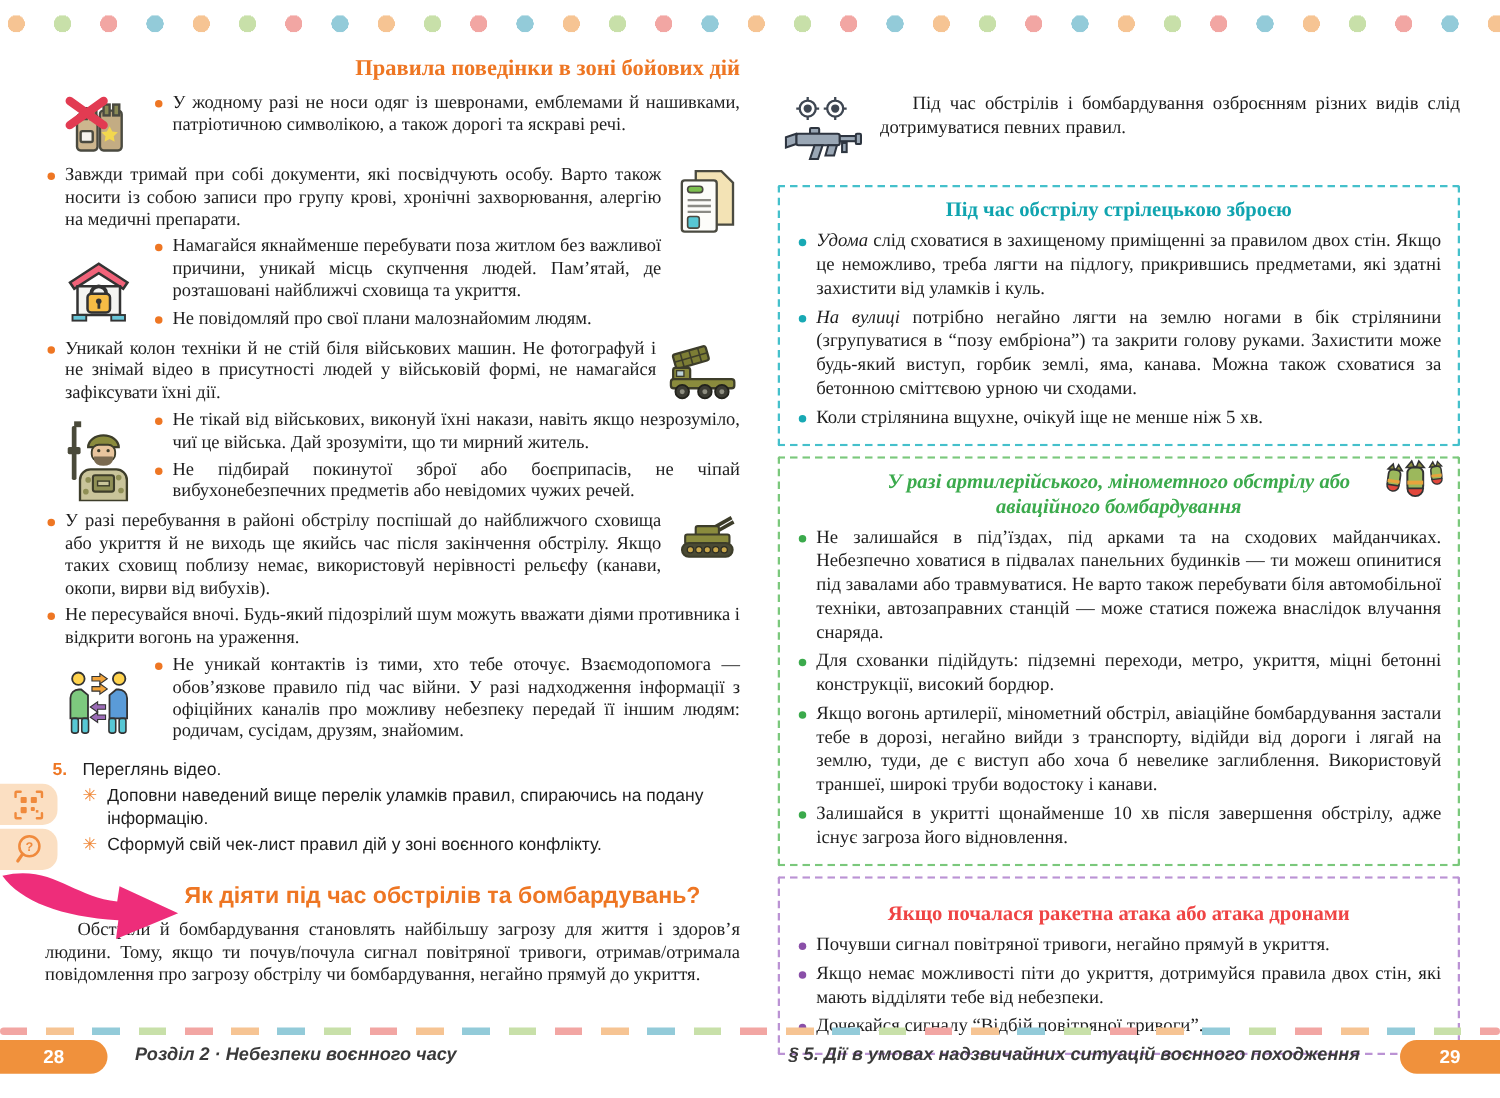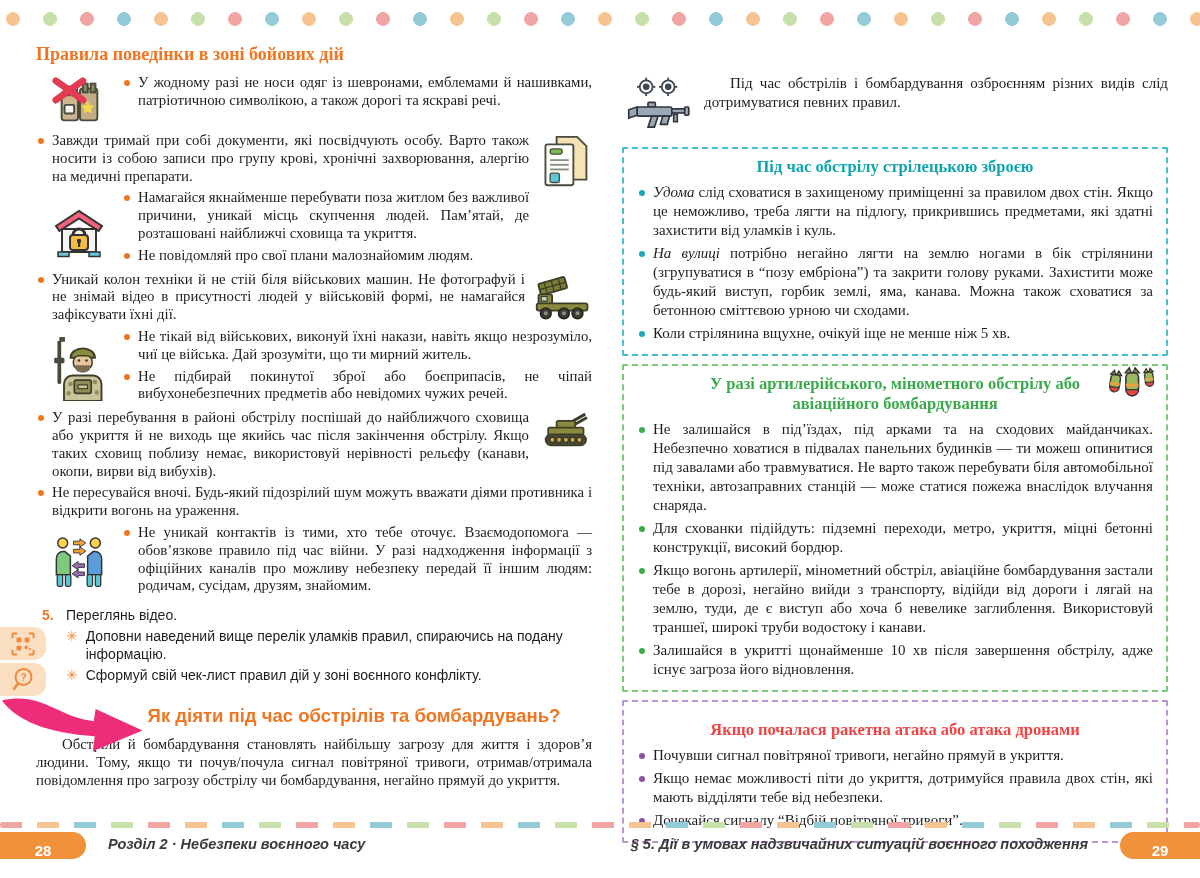--- a/index.html
+++ b/index.html
@@ -22,21 +22,21 @@
     background:repeating-linear-gradient(90deg,
       #f2a6a3 0 22px, transparent 22px 37px,
       #f6c493 37px 59px, transparent 59px 74px,
       #93cbd9 74px 96px, transparent 96px 111px,
       #c8e0a9 111px 133px, transparent 133px 148px);
   }
   
   .page-left  { position:absolute; left:36px;  top:44px; width:556px; }
   .page-right { position:absposition:absolute; position:absolute; left:622px; top:44px; width:546px; }
   h1.title {
-    margin:0 0 9px 0; text-align:left; font-size:18px; font-weight:bold; color:#ee7623;
+    margin:0 0 9px 0; text-align:right; font-size:18px; font-weight:bold; color:#ee7623;
   }
   .rule-row { display:flex; margin-bottom:2px; }
   .rule-icons { width:86px; flex:none; display:flex; flex-direction:column; align-items:center; justify-content:center; }
   .rule-body { flex:1; min-width:0; }
   ul.rules, .box ul { list-style:none; margin:0; padding:0; }
   ul.rules li {
     position:relative; padding-left:16px; margin-bottom:4px;
     font-size:14.8px; line-height:17.8px; text-align:justify;
   }
   ul.rules li::before {
@@ -74,32 +74,32 @@
     position:relative; padding-left:16px; margin-bottom:4px;
     font-size:15px; line-height:19px; text-align:justify;
   }
   .box li::before {
     content:""; position:absolute; left:2px; top:7px; width:6px; height:6px; border-radius:50%;
   }
   .box-teal { border-color:#45c0cb; }
   .box-teal h3 { color:#10a4af; }
   .box-teal li::before { background:#18a9b4; }
   .box-green { border-color:#7bc87c; }
-  .box-green h3 { color:#3baa4c; padding:0 50px; }
+  .box-green h3 { color:#3baa4c; padding:0 50px;font-style:italic; }
   .box-green li::before { background:#3baa4c; }
   .box-purple { border-color:#bb93d4; }
   .box-purple h3 { color:#ef4444;margin-top:12px; }
   .box-purple li::before { background:#8a4fa8; }
   .bombs-pos { position:absolute; top:0px; right:6px; }
   em.lead { font-style:italic; }
   
   .pill {
     position:absolute; top:832px; height:27px; background:#f0913c; color:#fff;
     font-family:"Liberation Sans", sans-serif; font-weight:bold; font-size:15px;
-    display:flex; align-items:flex-end; justify-content:center;
+    display:flex; align-items:center; justify-content:center;
   }
   .pill-left  { left:0;  width:86px; border-radius:0 14px 14px 0; }
   .pill-right { right:0; width:80px; border-radius:14px 0 0 14px; }
   .footer-text {
     position:absolute; top:836px; font-family:"Liberation Sans", sans-serif;
     font-style:italic; font-weight:bold; font-size:14.5px; color:#3a3a3a;
   }
   .footer-text.left { left:108px;font-style:italic; }
   .footer-text.right { right:112px; }
 </style>

